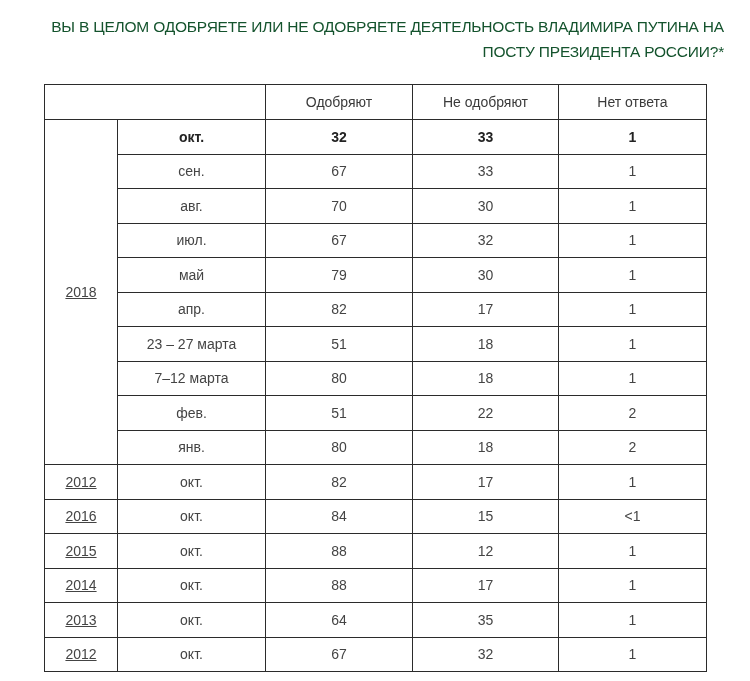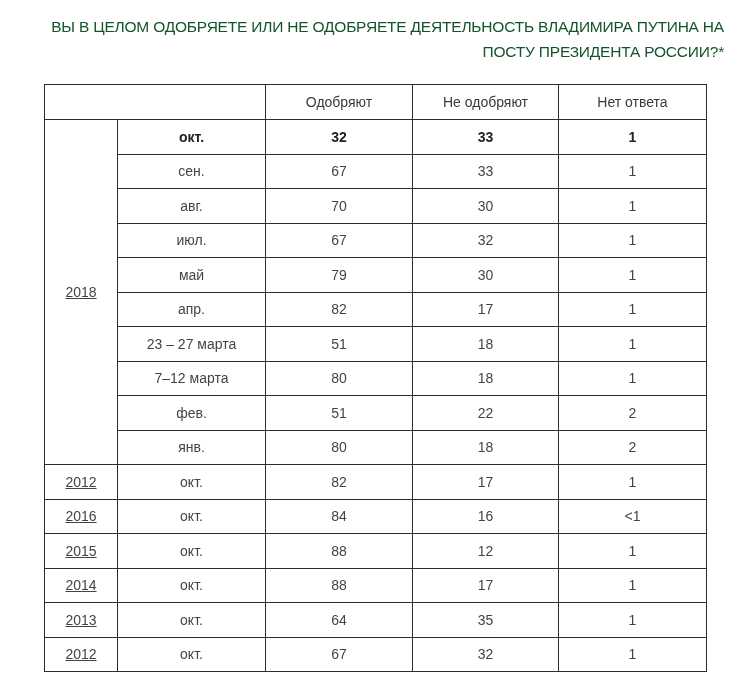--- a/index.html
+++ b/index.html
@@ -156,21 +156,21 @@
       <td class="year-cell">2012</td>
       <td class="cell">окт.</td>
       <td class="cell">82</td>
       <td class="cell">17</td>
       <td class="cell">1</td>
     </tr>
     <tr>
       <td class="year-cell">2016</td>
       <td class="cell">окт.</td>
       <td class="cell">84</td>
-      <td class="cell">16</td>
+      <td class="cell">15</td>
       <td class="cell">&lt;1</td>
     </tr>
     <tr>
       <td class="year-cell">2015</td>
       <td class="cell">окт.</td>
       <td class="cell">88</td>
       <td class="cell">12</td>
       <td class="cell">1</td>
     </tr>
     <tr>

